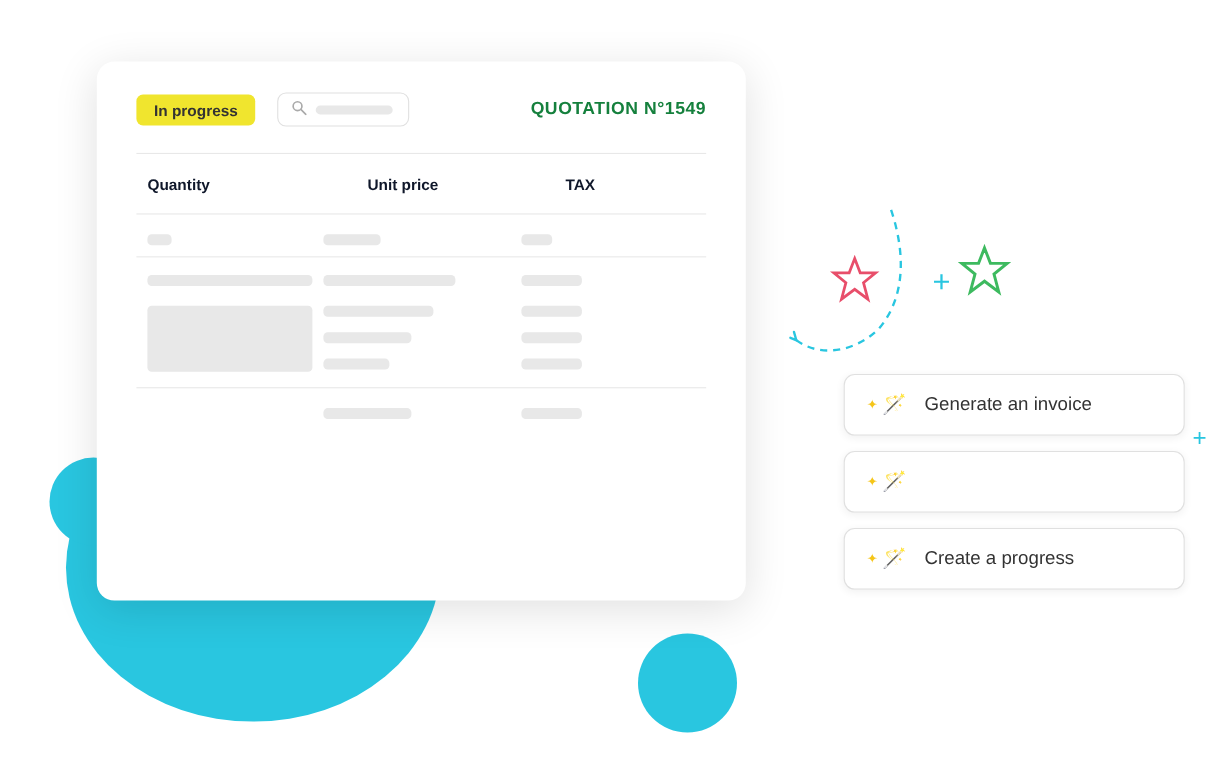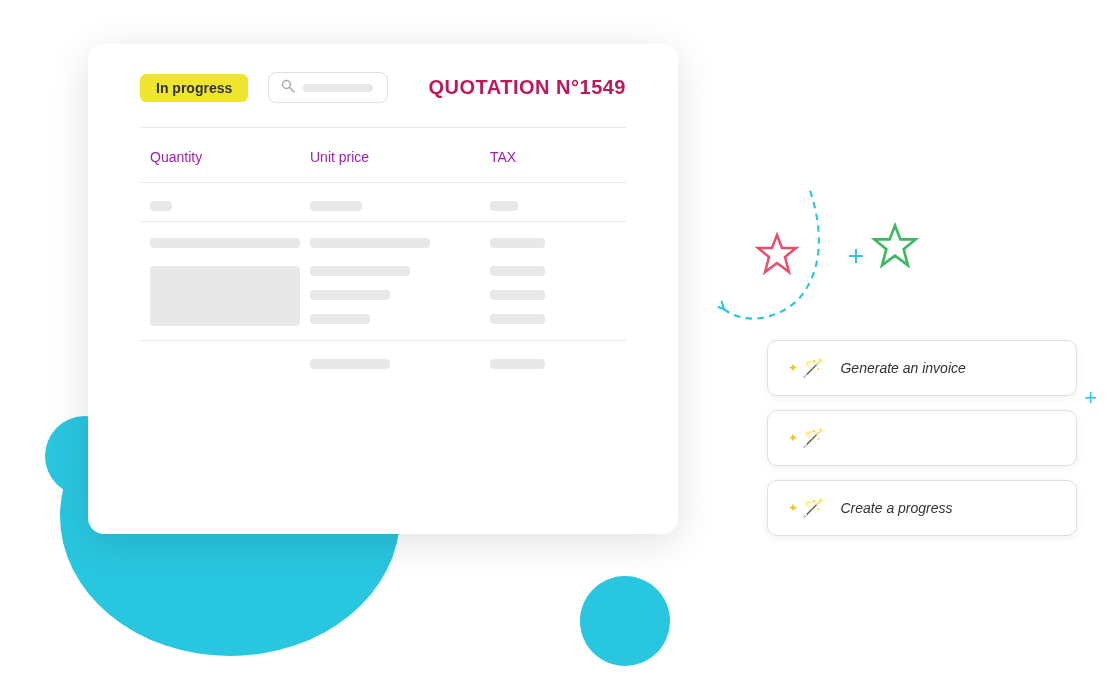--- a/index.html
+++ b/index.html
@@ -40,29 +40,29 @@
       background: #29c6e0;
       border-radius: 50%;
       bottom: 30px;
       left: 580px;
       z-index: 1;
     }
 
     
     .quotation-card {
       position: absolute;
-      top: 44px;
+      top: 56px;
       left: 88px;
       width: 590px;
       height: 490px;
       background: #fff;
       border-radius: 16px;
       box-shadow: 0 8px 40px rgba(0,0,0,0.12);
       z-index: 2;
-      padding: 28px 52px;
+      padding: 28px 36px;
     }
 
     .card-header {
       display: flex;
       align-items: center;
       gap: 20px;
       margin-bottom: 24px;
     }
 
     .status-badge {
@@ -91,49 +91,49 @@
     }
 
     .search-input-line {
       width: 70px;
       height: 8px;
       background: #e8e8e8;
       border-radius: 4px;
     }
 
     .quotation-title {
-      font-size: 20px;
+      font-size: 16px;
       font-weight: 600;
-      color: #be185d;
+      color: #15803d;
       margin-left: auto;
       letter-spacing: 0.5px;
     }
 
     .divider-line {
       width: 100%;
       height: 1px;
       background: #e8e8e8;
       margin-bottom: 20px;
     }
 
     .table-header {
       display: flex;
       padding: 0 10px;
       margin-bottom: 16px;
     }
 
     .col-qty { flex: 0 0 160px; }
-    .col-unit { flex: 0 0 180px; }
+    .col-unit { flex: 0 0 180px; margin-left: 40px; }
     .col-tax { flex: 0 0 100px; }
     .col-rest { flex: 1; }
 
     .th-label {
       font-size: 14px;
-      color: #a21caf;
-      font-weight: 400;
+      color: #0f172a;
+      font-weight: 700;
     }
 
     .table-divider {
       width: 100%;
       height: 1px;
       background: #e8e8e8;
       margin-bottom: 12px;
     }
 
     
@@ -256,24 +256,23 @@
       align-items: center;
       gap: 2px;
     }
 
     .sparkle {
       color: #f5c518;
       font-size: 12px;
     }
 
     .btn-text {
-      font-size: 14px;
+      font-size: 17px;
       color: #333;
       font-weight: 400;
-      font-style: italic;
     }
 
   </style>
 </head>
 <body>
 
 <div class="blob-large"></div>
 <div class="blob-small-left"></div>
 <div class="blob-small-bottom"></div>
 

